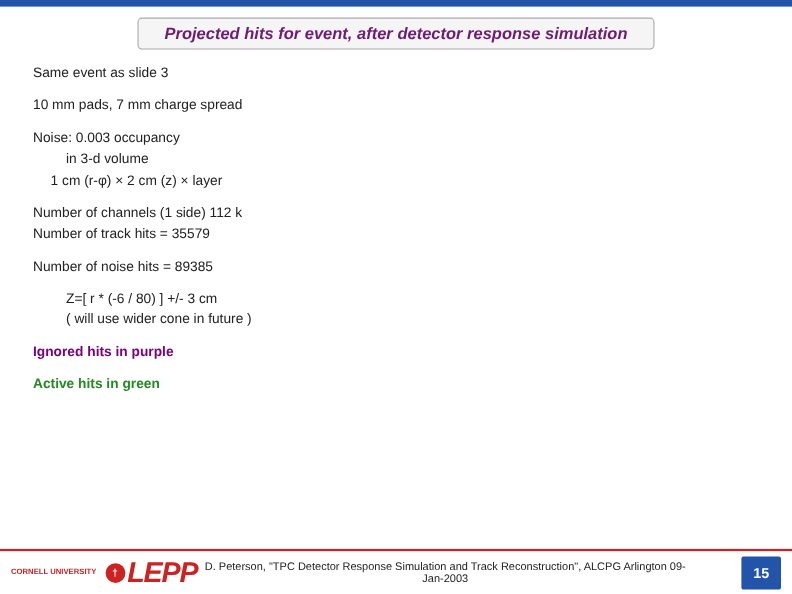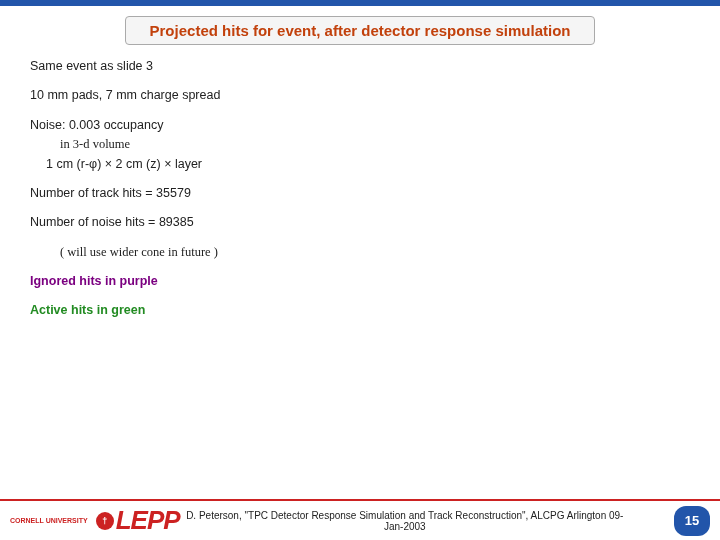--- a/index.html
+++ b/index.html
@@ -34,22 +34,23 @@
       display: flex;
       justify-content: center;
     }
 
     .title-box {
       border: 1px solid #aaa;
       border-radius: 4px;
       padding: 5px 24px;
       font-size: 15px;
       font-weight: bold;
-      color: #c2410c;
+      color: #701a75;
       background: #f5f5f5;
+      font-style: italic;
     }
 
     
     .main-content {
       flex: 1;
       padding: 6px 30px 16px 30px;
       display: flex;
       flex-direction: column;
       gap: 0;
     }
@@ -58,21 +59,20 @@
       margin-bottom: 10px;
     }
 
     .content-block p {
       line-height: 1.55;
       font-size: 12.5px;
     }
 
     .indent1 {
       padding-left: 30px;
-      font-family: Liberation Serif, serif;
     }
 
     .indent2 {
       padding-left: 16px;
     }
 
     .green-text {
       color: #228B22;
       font-weight: bold;
     }
@@ -109,21 +109,21 @@
     .slide-number {
       min-width: 36px;
       height: 30px;
       background: #2255aa;
       color: #fff;
       font-size: 13px;
       font-weight: bold;
       display: flex;
       align-items: center;
       justify-content: center;
-      border-radius: 12px;
+      border-radius: 2px;
       margin-left: 44px;
     }
 
     .lepp-icon {
       display: flex;
       align-items: center;
       gap: 2px;
     }
 
     .red-circle {
@@ -156,28 +156,30 @@
       <p>10 mm pads, 7 mm charge spread</p>
     </div>
 
     <div class="content-block">
       <p>Noise:  0.003 occupancy</p>
       <p class="indent1">in 3-d volume</p>
       <p class="indent2">1 cm (r-φ) × 2 cm (z) × layer</p>
     </div>
 
     <div class="content-block">
+      <p>Number of channels (1 side)   112 k</p>
       <p>Number of track hits =        35579</p>
     </div>
 
     <div class="content-block">
       <p>Number of noise hits =     89385</p>
     </div>
 
     <div class="content-block">
+      <p class="indent1">Z=[ r * (-6 / 80) ]  +/-  3 cm</p>
       <p class="indent1">( will use wider cone in future )</p>
     </div>
 
     <div class="content-block">
       <p class="purple-text">Ignored hits in purple</p>
     </div>
 
     <div class="content-block">
       <p class="green-text">Active hits in green</p>
     </div>

